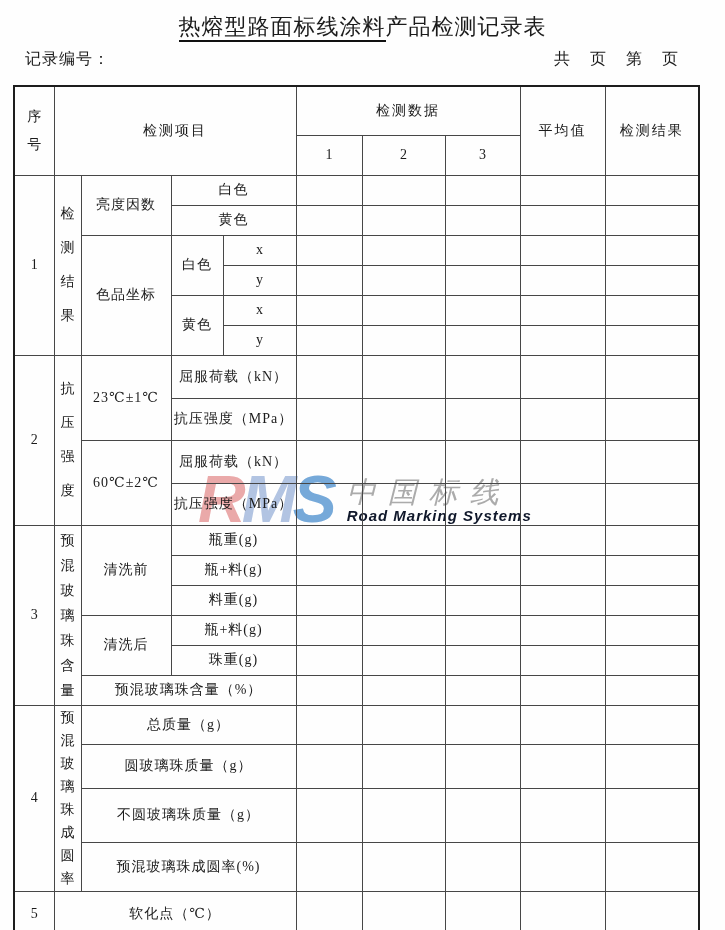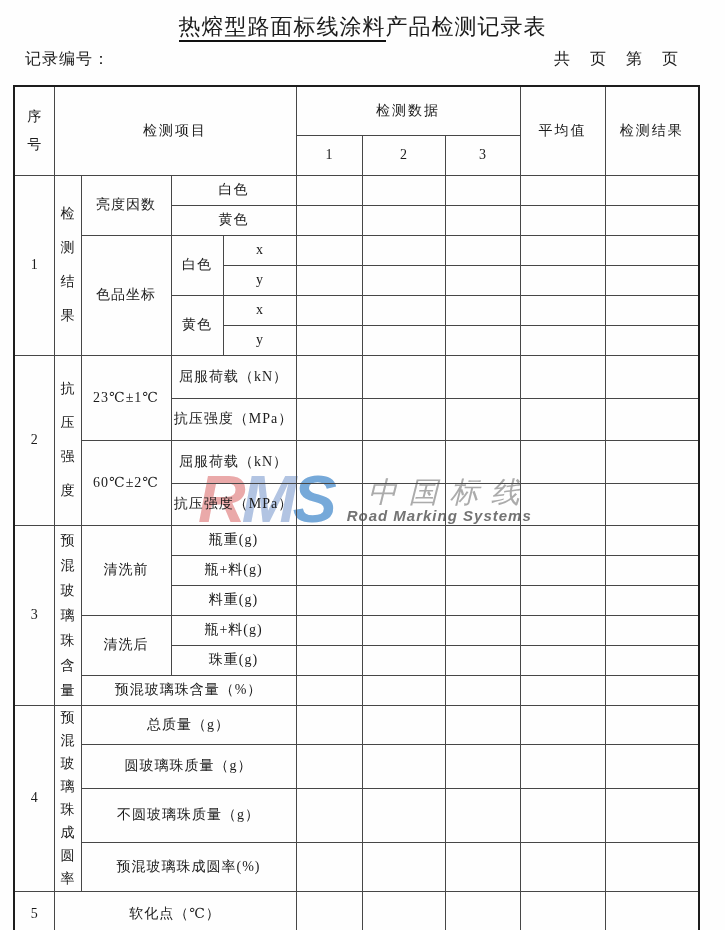--- a/index.html
+++ b/index.html
@@ -40,21 +40,20 @@
   }
   .wm-letters {
     font-family:"Liberation Sans","DejaVu Sans",sans-serif;
     font-weight:bold; font-style:italic;
     font-size:66px; line-height:62px; letter-spacing:-4px;
   }
   .wm-right { margin-left:14px; padding-top:8px; }
   .wm-cn {
     font-size:29px; line-height:32px; letter-spacing:12px;
     font-style:italic;
-    text-align:right;
   }
   .wm-en {
     font-family:"Liberation Sans","DejaVu Sans",sans-serif;
     font-weight:bold; font-style:italic;
     font-size:15px; line-height:16px; letter-spacing:1px;
   }
 
   
   table.form {
     position:relative; z-index:1;
@@ -100,21 +99,21 @@
 
   <div class="meta-line">
     <span class="record">记录编号：</span>
     <span class="pages">共　页　第　页</span>
   </div>
 
   <div class="watermark">
     <span class="wm-letters"><span id="wm-r" style="color: rgb(234, 169, 169);">R</span><span id="wm-m" style="color: rgb(178, 196, 226);">M</span><span id="wm-s" style="color: rgb(118, 169, 217);">S</span></span>
     <span class="wm-right">
       <div class="wm-cn" id="wm-cn" style="color: rgb(171, 171, 171);">中国标线</div>
-      <div class="wm-en" id="wm-en" style="color: #737373;">Road Marking Systems</div>
+      <div class="wm-en" id="wm-en" style="color: #0f172a;">Road Marking Systems</div>
     </span>
   </div>
 
   <table class="form">
     <colgroup>
       <col style="width:40px">
         <col style="width:27px">
         <col style="width:90px">
       <col style="width:52px">
         <col style="width:73px">

